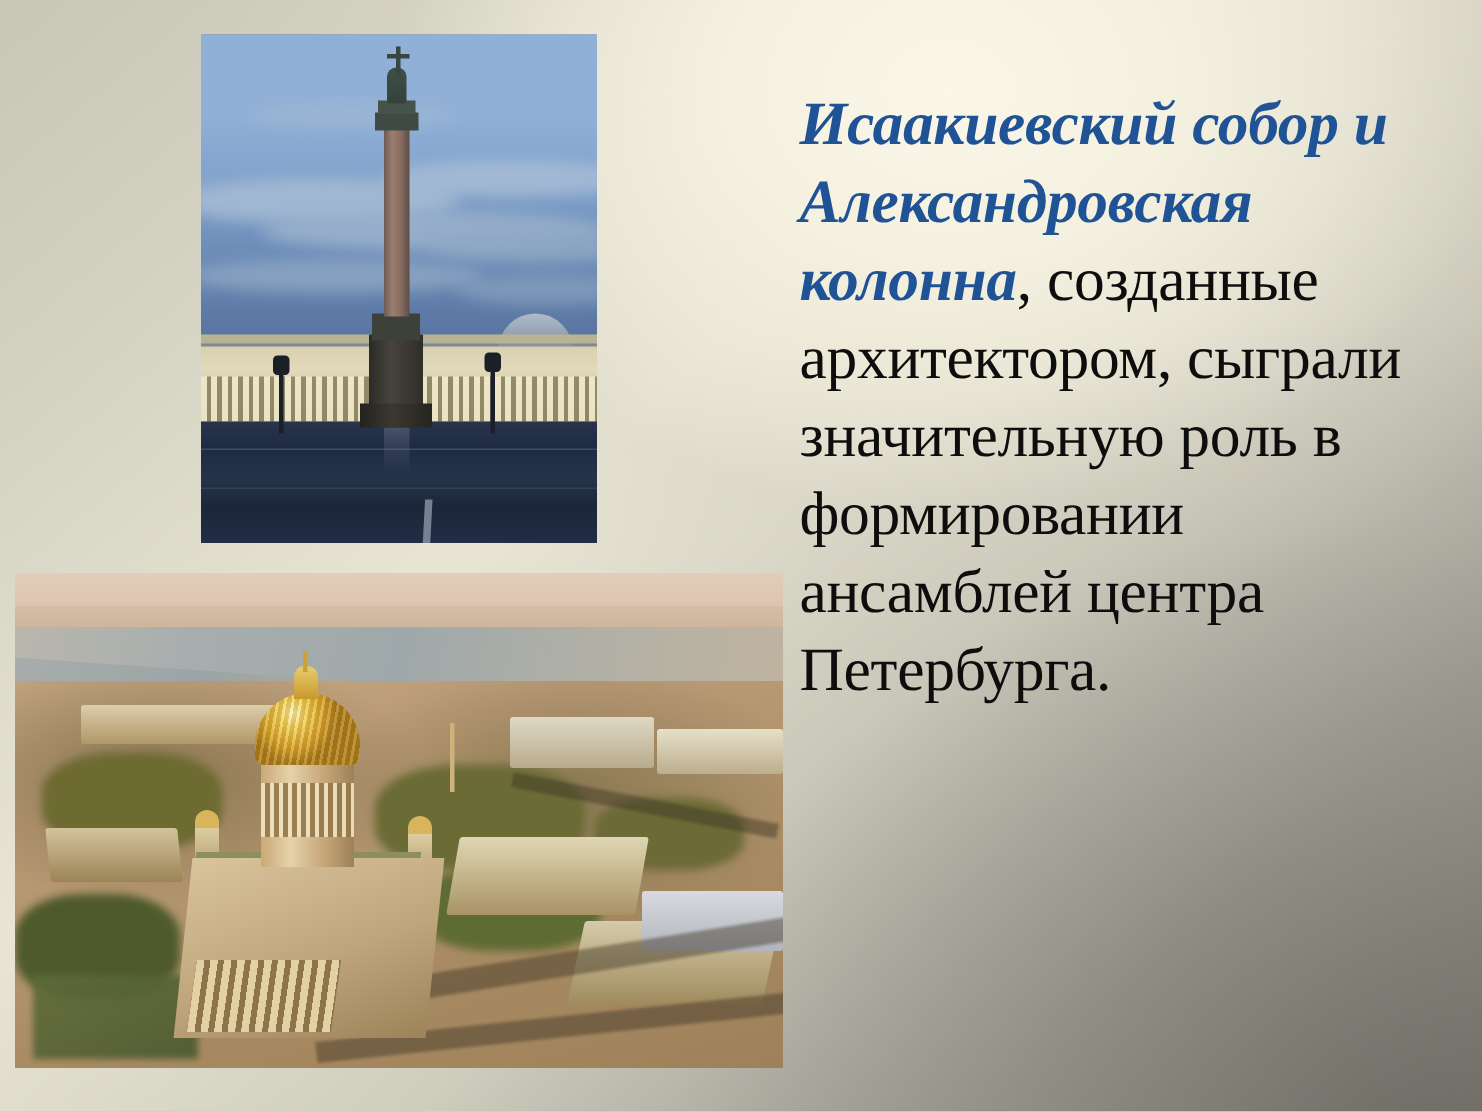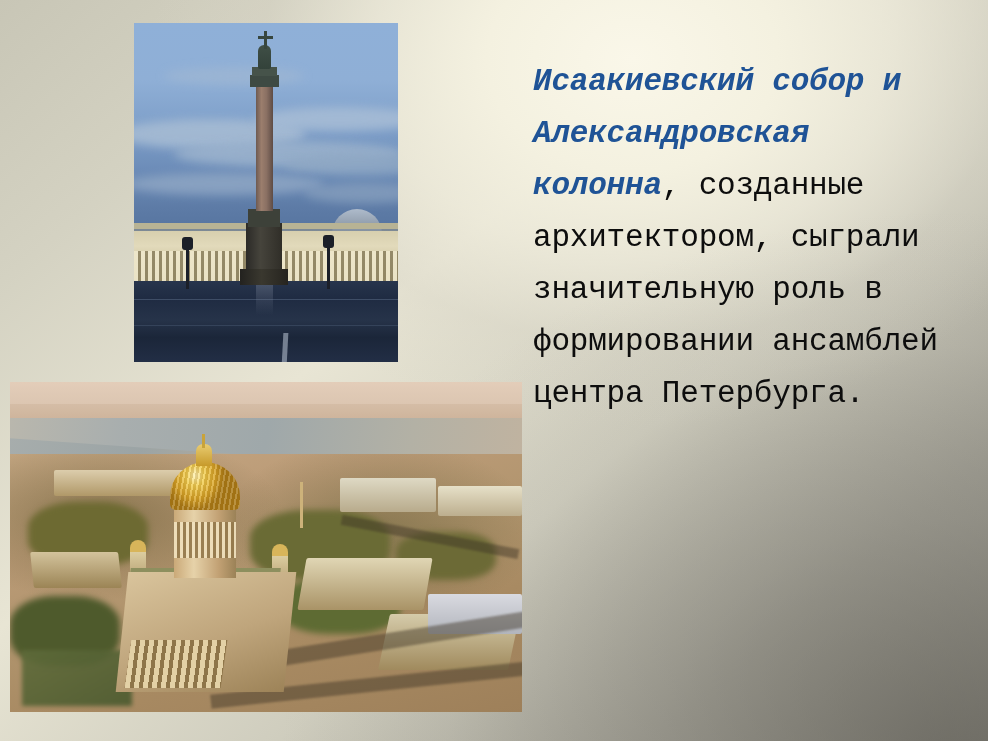--- a/index.html
+++ b/index.html
@@ -376,26 +376,25 @@
     width: 3px; height: 46px;
     background: #cdb27a;
   }
 
   
   .caption {
     position: absolute;
     left: 533px;
     top: 56px;
     width: 430px;
-    font-size: 31px;
+    font-size: 41px;
     line-height: 52px;
     color: #0d0d0d;
     letter-spacing: -0.2px;
     word-spacing: 0px;
-    font-family: Liberation Mono, monospace;
   }
   .caption .hl {
     color: #1f5396;
     font-weight: bold;
     font-style: italic;
   }
 </style>
 </head>
 <body>
 

